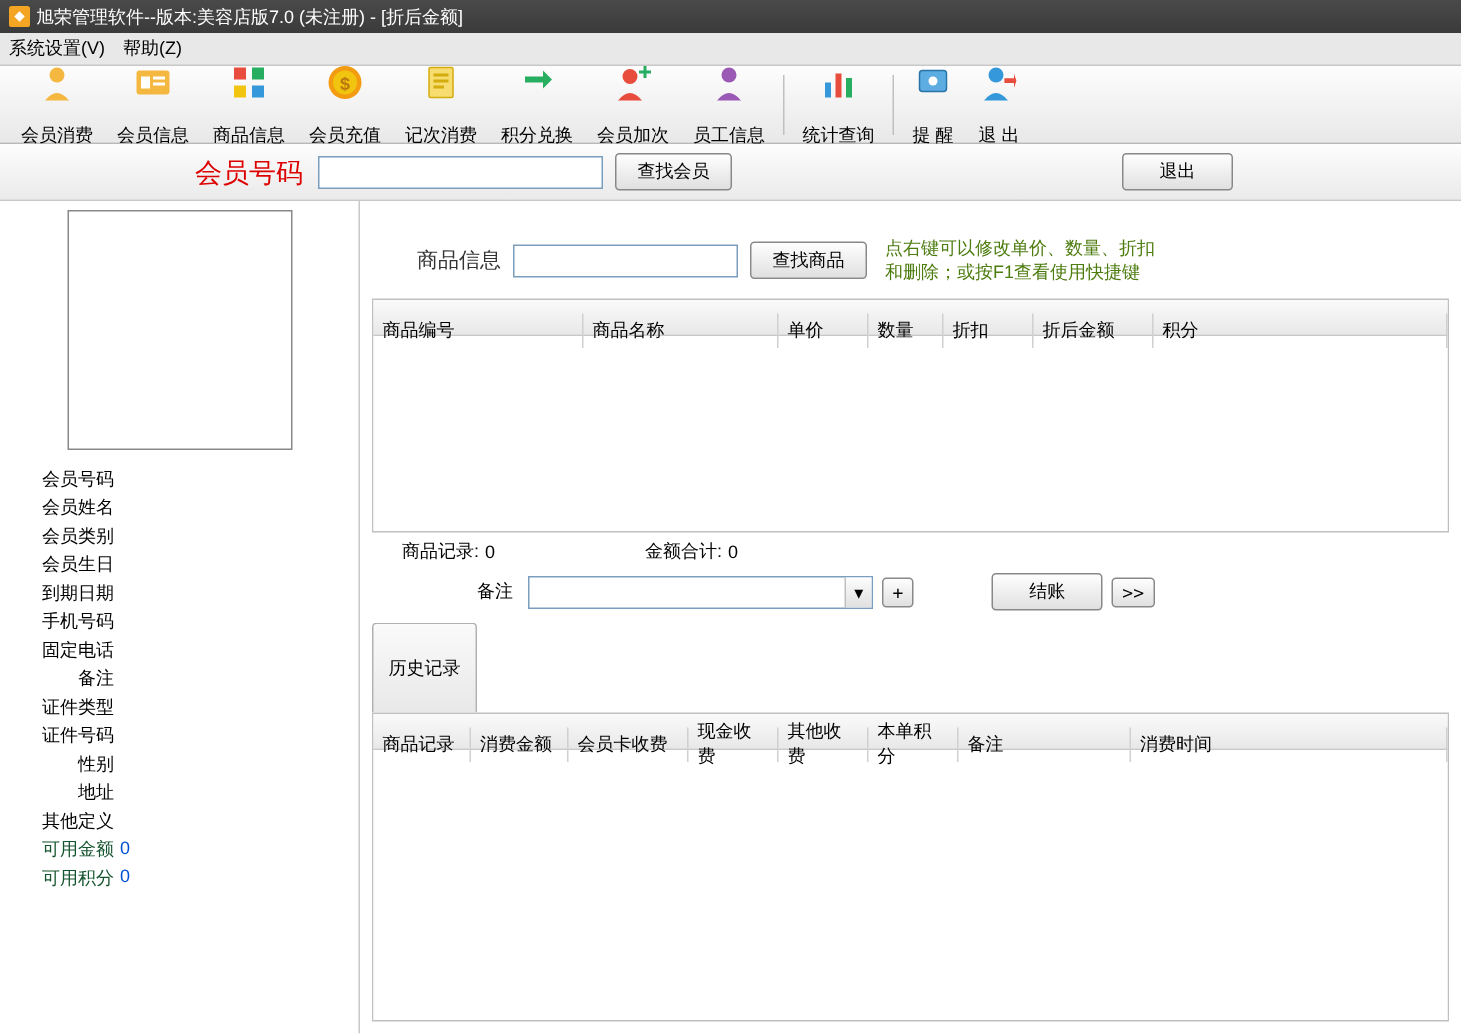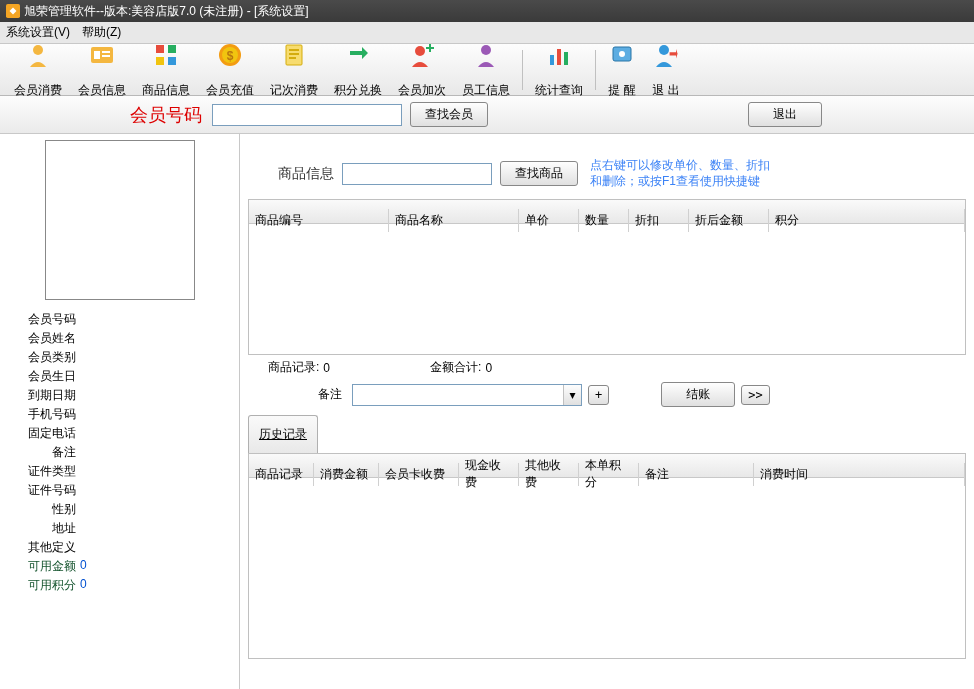--- a/index.html
+++ b/index.html
@@ -38,21 +38,21 @@
 .field-row .flabel { width: 70px; text-align: right; }
 .field-row .fval { color: #0050d0; margin-left: 4px; }
 .field-row.red .flabel { color: #14532d; }
 
 .right { flex: 1; display: flex; flex-direction: column; padding: 6px 8px 0 8px; }
 
 
 .prod-search { display: flex; align-items: center; padding: 18px 0 10px 30px; }
 .prod-search .pl { color: #333; font-size: 14px; margin-right: 8px; }
 .prod-search input { width: 150px; height: 22px; border: 1px solid #7a9ebd; padding: 0 4px; margin-right: 8px; }
-.hint { color: #3b82f6; margin-left: 12px; line-height: 1.3; font-size: 13px; }
+.hint { color: #4d7c0f; margin-left: 12px; line-height: 1.3; font-size: 13px; }
 
 
 .tbl { border: 1px solid #c0c0c0; background: #fff; }
 .tbl-head { display: flex; background: linear-gradient(#fafafa,#e8e8e8); border-bottom: 1px solid #c8c8c8; height: 24px; align-items: center; }
 .tbl-head > div { border-right: 1px solid #d0d0d0; padding: 0 6px; font-size: 12px; height: 100%; display: flex; align-items: center; margin-top: 17px; }
 .tbl-body { height: 130px; background: #fff; }
 .tbl-body.h2 { height: 180px; }
 
 
 .summary { display: flex; align-items: center; padding: 4px 0 2px 20px; }
@@ -60,33 +60,33 @@
 .summary .sval { margin-right: 40px; }
 
 
 .remark-row { display: flex; align-items: center; padding: 4px 0 8px 70px; gap: 6px; }
 .remark-row .rl { margin-right: 4px; }
 .remark-row .combo { width: 230px; height: 22px; border: 1px solid #7a9ebd; background: #fff; display: flex; align-items: center; justify-content: flex-end; }
 .remark-row .combo .drop { width: 18px; height: 100%; border-left: 1px solid #c0c0c0; display: flex; align-items: center; justify-content: center; background: linear-gradient(#fdfdfd,#e0e0e0); }
 
 
 .tabhdr { display: flex; }
-.tab { border: 1px solid #b0b0b0; border-bottom: none; background: linear-gradient(#fafafa,#e8e8e8); padding: 10px 10px; border-radius: 3px 3px 0 0; text-decoration: underline; }
+.tab { border: 1px solid #b0b0b0; border-bottom: none; background: linear-gradient(#fafafa,#e8e8e8); padding: 21px 10px; border-radius: 3px 3px 0 0; }
 
 svg { display: block; }
 </style>
 </head>
 <body>
 
 <div class="titlebar">
   <svg class="app-ico" viewBox="0 0 16 16">
       <rect width="16" height="16" fill="#f4a524" rx="2"></rect>
       <path d="M4 8 L8 4 L12 8 L8 12 Z" fill="#fff"></path>
     </svg>
-  <span class="txt">旭荣管理软件--版本:美容店版7.0 (未注册) - [系统设置]</span>
+  <span class="txt">旭荣管理软件--版本:美容店版7.0 (未注册) - [折后金额]</span>
 </div>
 
 <div class="menubar">
   <span>系统设置(V)</span>
   <span>帮助(Z)</span>
 </div>
 
 <div class="toolbar">
   <div class="tbtn">
     <span class="ico">

